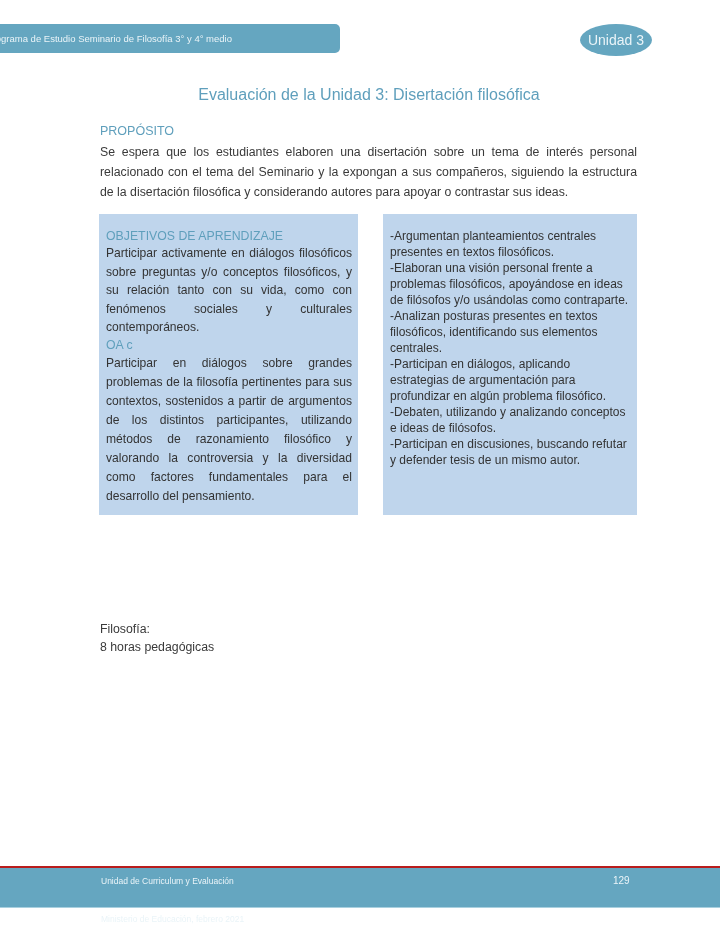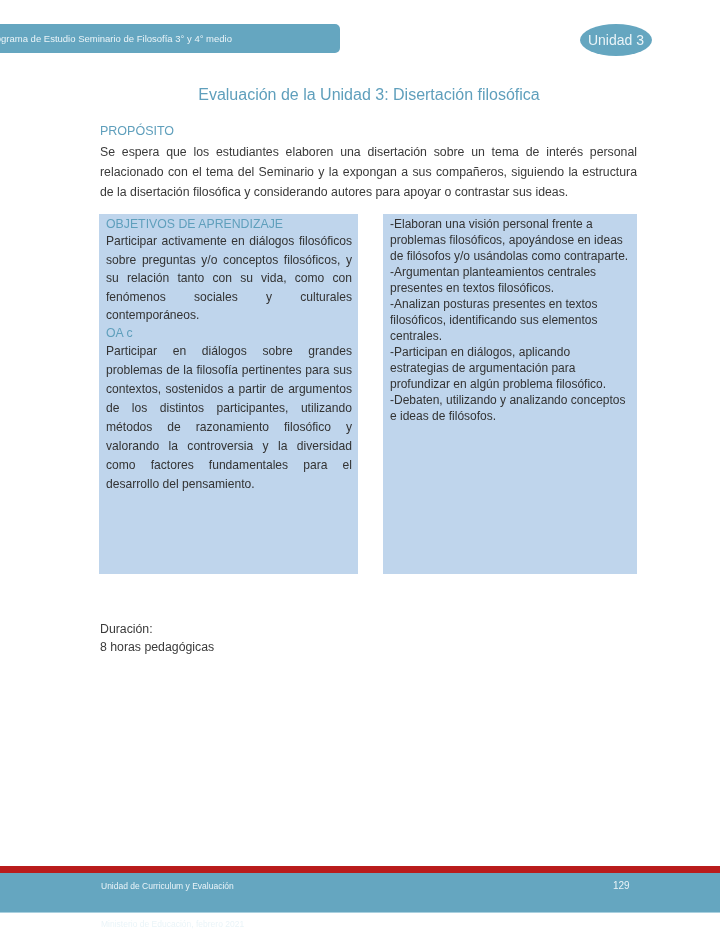--- a/index.html
+++ b/index.html
@@ -30,42 +30,42 @@
     .purpose-heading {
       position: absolute; left: 100px; top: 124px;
       color: #5f9fbc; font-size: 12.5px;
     }
     .purpose-text {
       position: absolute; left: 100px; top: 142px; width: 537px;
       font-size: 12.3px; line-height: 20px; text-align: justify;
       text-align-last: left;
     }
     .box {
-      position: absolute; top: 214px; height: 360px;
-      background: #bfd5ec; box-sizing: border-box; padding: 2px 6px 0 7px;
+      position: absolute; top: 214px; height: 301px;
+      background: #bfd5ec; box-sizing: border-box; padding: 14px 6px 0 7px;
     }
     .box.left { left: 99px; width: 259px; }
     .box.right { left: 383px; width: 254px; }
     .box-heading { color: #5f9fbc; font-size: 12.3px; line-height: 16px; }
     .oa-title { color: #5f9fbc; font-size: 12.3px; line-height: 17px; }
     .oa-text { font-size: 12.1px; color: #333; }
     .oa-text.justified { text-align: justify; line-height: 18.5px; }
     .oa-text.justified-tall { text-align: justify; line-height: 19px; }
     .oa-text.plain { line-height: 16px; }
     .ind-item { font-size: 12px; line-height: 16px; color: #333; }
     .duration-label {
       position: absolute; left: 100px; top: 620px; font-size: 12.3px; line-height: 18px;
     }
     .duration-value {
       position: absolute; left: 100px; top: 638px; font-size: 12.3px; line-height: 18px;
     }
     .footer-bar {
       position: absolute; left: 0; top: 866px; width: 720px; height: 39px;
       background: #65a6c0;
-      border-top: 7px solid #b91c1c; border-bottom: 1px solid #a9d0df;
+      border-top: 2px solid #b91c1c; border-bottom: 1px solid #a9d0df;
     }
     .footer-line1, .footer-line2 {
       position: absolute; left: 101px; color: #eaf4f8; font-size: 8.5px; white-space: nowrap;
     }
     .footer-line1 { top: 8px; }
     .footer-line2 { top: 20px; margin-top: 26px; }
     .page-number {
       position: absolute; left: 613px; top: 7px; color: #eaf4f8; font-size: 10px;
     }
   </style>
@@ -83,27 +83,28 @@
 <div class="purpose-text">Se espera que los estudiantes elaboren una disertación sobre un tema de interés personal relacionado con el tema del Seminario y la expongan a sus compañeros, siguiendo la estructura de la disertación filosófica y considerando autores para apoyar o contrastar sus ideas.</div>
 
 <div class="box left">
   <div class="box-heading">OBJETIVOS DE APRENDIZAJE</div>
   <div class="oa-text justified">Participar activamente en diálogos filosóficos sobre preguntas y/o conceptos filosóficos, y su relación tanto con su vida, como con fenómenos sociales y culturales contemporáneos.</div>
   <div class="oa-title">OA c</div>
   <div class="oa-text justified-tall">Participar en diálogos sobre grandes problemas de la filosofía pertinentes para sus contextos, sostenidos a partir de argumentos de los distintos participantes, utilizando métodos de razonamiento filosófico y valorando la controversia y la diversidad como factores fundamentales para el desarrollo del pensamiento.</div>
 </div>
 
 <div class="box right">
+  <div class="ind-item">-Argumentan planteamientos centrales presentes en textos filosóficos.</div>
   <div class="ind-item">-Elaboran una visión personal frente a problemas filosóficos, apoyándose en ideas de filósofos y/o usándolas como contraparte.</div>
-  <div class="ind-item">-Argumentan planteamientos centrales presentes en textos filosóficos.</div>
   <div class="ind-item">-Analizan posturas presentes en textos filosóficos, identificando sus elementos centrales.</div>
   <div class="ind-item">-Participan en diálogos, aplicando estrategias de argumentación para profundizar en algún problema filosófico.</div>
   <div class="ind-item">-Debaten, utilizando y analizando conceptos e ideas de filósofos.</div>
+  <div class="ind-item">-Participan en discusiones, buscando refutar y defender tesis de un mismo autor.</div>
 </div>
 
-<div class="duration-label">Duración:</div>
+<div class="duration-label">Filosofía:</div>
 <div class="duration-value">8 horas pedagógicas</div>
 
 <div class="footer-bar">
   <div class="footer-line1">Unidad de Curriculum y Evaluación</div>
   <div class="footer-line2">Ministerio de Educación, febrero 2021</div>
   <div class="page-number">129</div>
 </div>
 
 </body></html>

